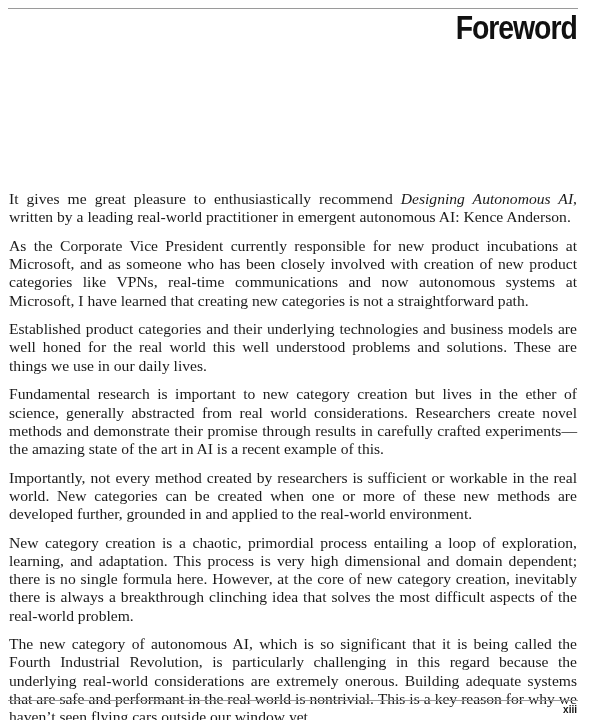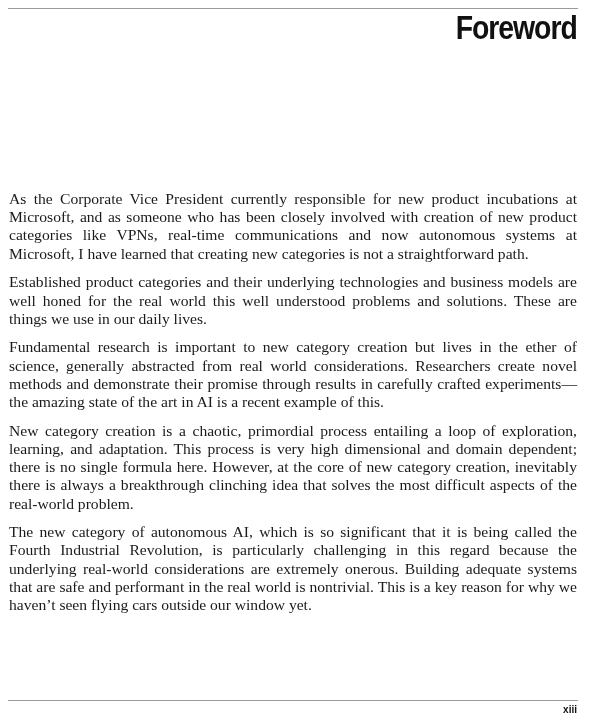--- a/index.html
+++ b/index.html
@@ -73,21 +73,23 @@
       line-height: 12px;
     }
   </style>
 </head>
 <body>
 
 <div class="rule-top"></div>
 <h1 class="chapter-title">Foreword</h1>
 
 <div class="body-text">
+  <p><span>It gives me great pleasure to enthusiastically recommend </span><em>Designing Autonomous AI</em><span>, written by a leading real-world practitioner in emergent autonomous AI: Kence Anderson.</span></p>
   <p>As the Corporate Vice President currently responsible for new product incubations at Microsoft, and as someone who has been closely involved with creation of new prod­u­ct categories like VPNs, real-time communications and now autonomous systems at Microsoft, I have learned that creating new categories is not a straightforward path.</p>
   <p>Established product categories and their underlying technologies and business mod­els are well honed for the real world this well understood problems and solutions. These are things we use in our daily lives.</p>
   <p>Fundamental research is important to new category creation but lives in the ether of science, generally abstracted from real world considerations. Researchers create novel methods and demonstrate their promise through results in carefully crafted experiments—the amazing state of the art in AI is a recent example of this.</p>
+  <p>Importantly, not every method created by researchers is sufficient or workable in the real world. New categories can be created when one or more of these new methods are developed further, grounded in and applied to the real-world environment.</p>
   <p>New category creation is a chaotic, primordial process entailing a loop of exploration, learning, and adaptation. This process is very high dimensional and domain depen­dent; there is no single formula here. However, at the core of new category creation, inevitably there is always a breakthrough clinching idea that solves the most difficult aspects of the real-world problem.</p>
   <p>The new category of autonomous AI, which is so significant that it is being called the Fourth Industrial Revolution, is particularly challenging in this regard because the underlying real-world considerations are extremely onerous. Building adequate systems that are safe and performant in the real world is nontrivial. This is a key reason for why we haven’t seen flying cars outside our window yet.</p>
 </div>
 
 <div class="rule-bottom"></div>
 <div class="page-number">xiii</div>
 
 </body></html>

